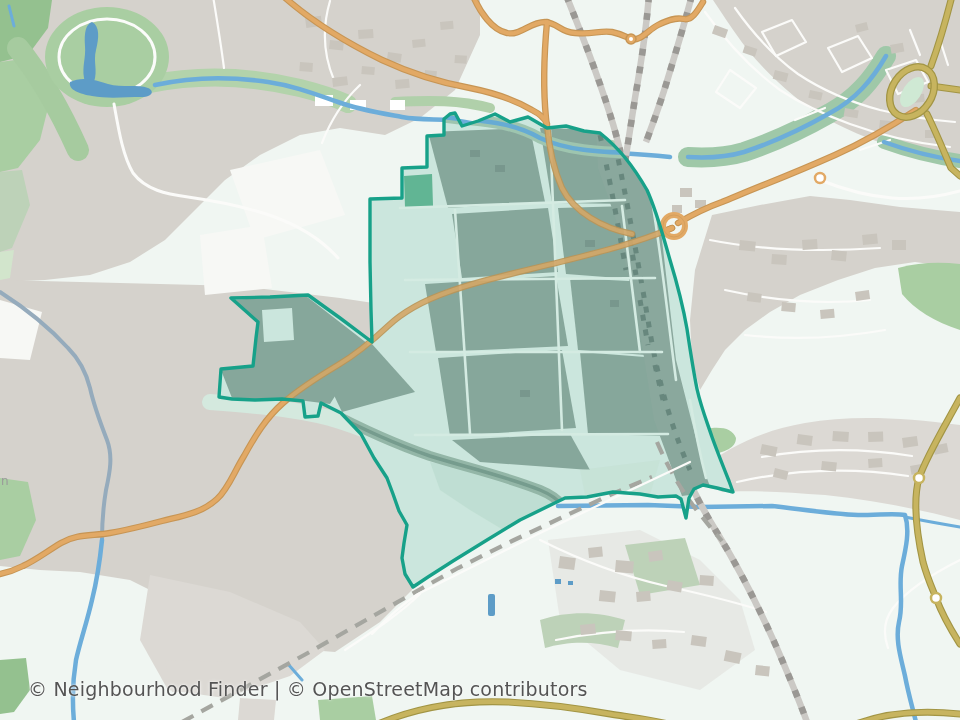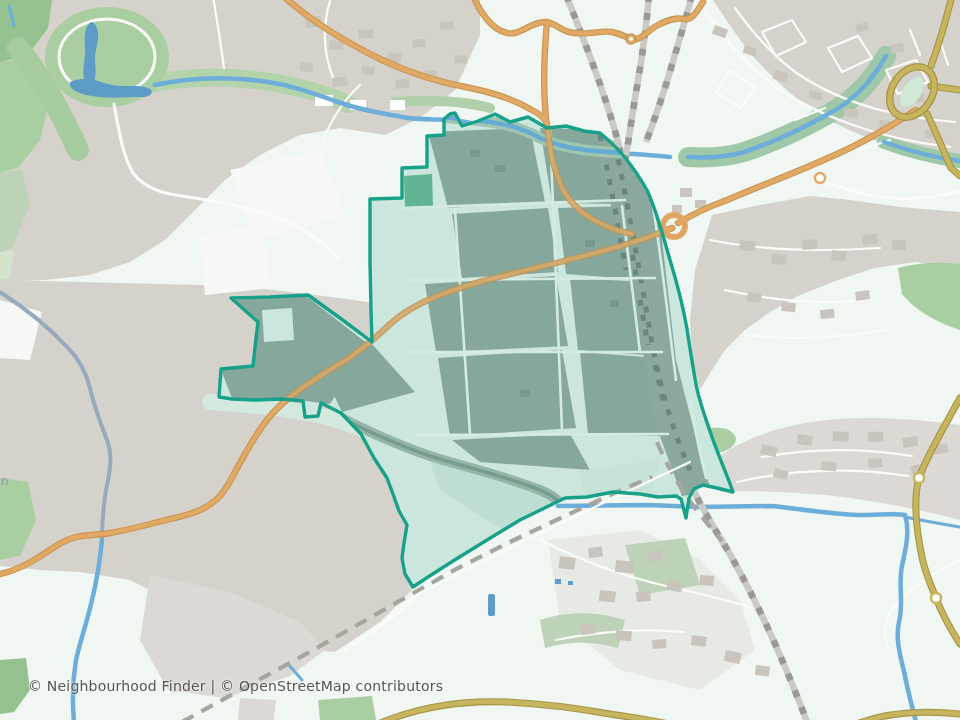--- a/index.html
+++ b/index.html
@@ -23,21 +23,21 @@
   .ycase{stroke:var(--road-olive-casing);fill:none;stroke-width:7;stroke-linecap:round}
   .yfill{stroke:var(--road-olive);fill:none;stroke-width:4.8;stroke-linecap:round}
   .railb{stroke:var(--rail-base);fill:none;stroke-width:6.5;stroke-linecap:butt}
   .raild{stroke:var(--rail-dash);fill:none;stroke-width:6.5;stroke-dasharray:7 11}
   .raildl{stroke:var(--rail-dash2);fill:none;stroke-width:4.2;stroke-dasharray:13 9;stroke-linecap:butt}
   .in-sage{fill:var(--inside-sage)} .in-mint{fill:var(--inside-mint)} .in-grn{fill:var(--inside-green)}
   .in-street{stroke:var(--inside-street);fill:none;stroke-width:2.6;stroke-linecap:round}
   .in-corr{fill:var(--inside-corridor)}
   .in-tick{stroke:var(--inside-tick);fill:none;stroke-width:5;stroke-dasharray:6 9}
   .in-bld{fill:var(--inside-sage-dark)}
-  .attribution{position:absolute;left:28px;top:678px;font-size:14px;letter-spacing:.2px;
+  .attribution{position:absolute;left:28px;top:678px;font-size:19px;letter-spacing:.2px;
     color:var(--attribution-color,#555);text-shadow:0 0 2px rgba(255,255,255,.9),0 0 4px rgba(255,255,255,.6);}
   .edge-label{position:absolute;left:1px;top:474px;font-size:12px;color:var(--label-gray,#9a9a9a);}
 </style>
 </head>
 <body>
 
 <div class="map-viewport">
 <svg width="960" height="720" viewBox="0 0 960 720" xmlns="http://www.w3.org/2000/svg">
   <defs>
     <clipPath id="bnd-clip">

